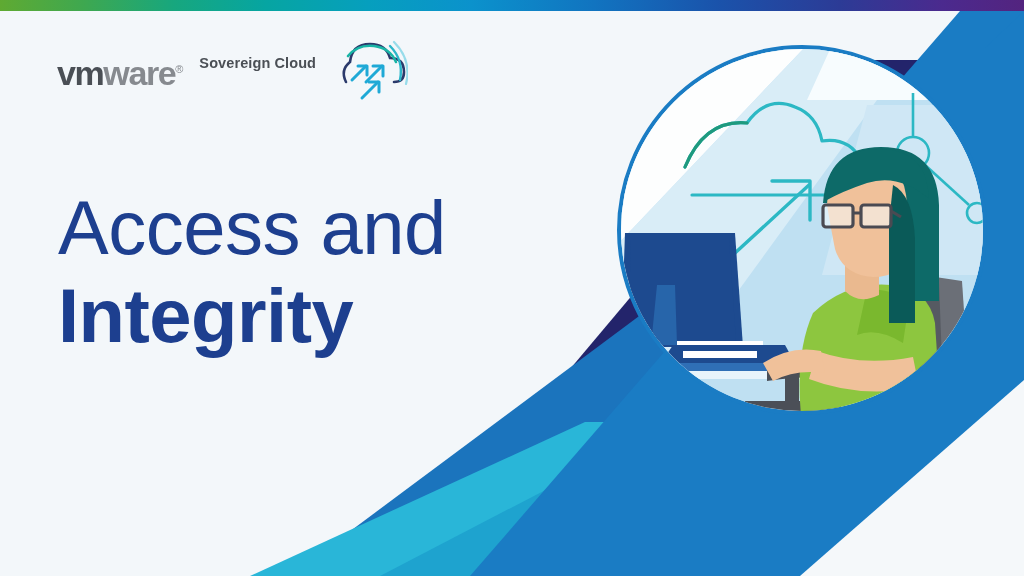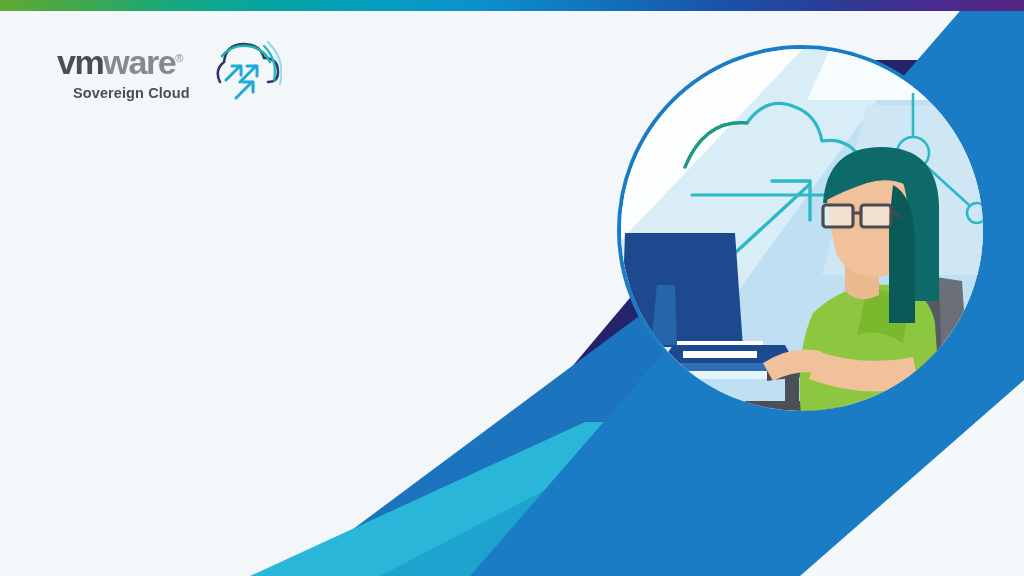--- a/index.html
+++ b/index.html
@@ -90,21 +90,21 @@
   
   .logo-block {
     position: absolute;
     left: 57px;
     top: 38px;
     z-index: 10;
     display: flex;
     align-items: center;
     gap: 16px;
   }
-  .logo-text { display: flex; flex-direction: column; align-items: flex-start; }
+  .logo-text { display: flex; flex-direction: row; align-items: flex-start; }
   .logo-vmware {
     font-size: 34px;
     line-height: 36px;
     font-weight: 700;
     color: #868a8f;
     letter-spacing: -1.4px;
     position: relative;
   }
   .logo-vmware .vm { color: #4a4f55; }
   .logo-vmware .reg {
@@ -253,14 +253,18 @@
         <path d="M 20 42 L 34 28"></path>
           <path d="M 26 28 L 35 28 L 35 37"></path>
         <path d="M 34 44 L 50 28"></path>
           <path d="M 41 28 L 51 28 L 51 38"></path>
         <path d="M 30 60 L 46 44"></path>
           <path d="M 37 44 L 47 44 L 47 54"></path>
       </g>
     </svg>
   </div>
 
+  <div class="title-block">
+    <div class="title-line1">Access and</div>
+    <div class="title-line2">Integrity</div>
+  </div>
 
 </div>
 
 </body></html>

